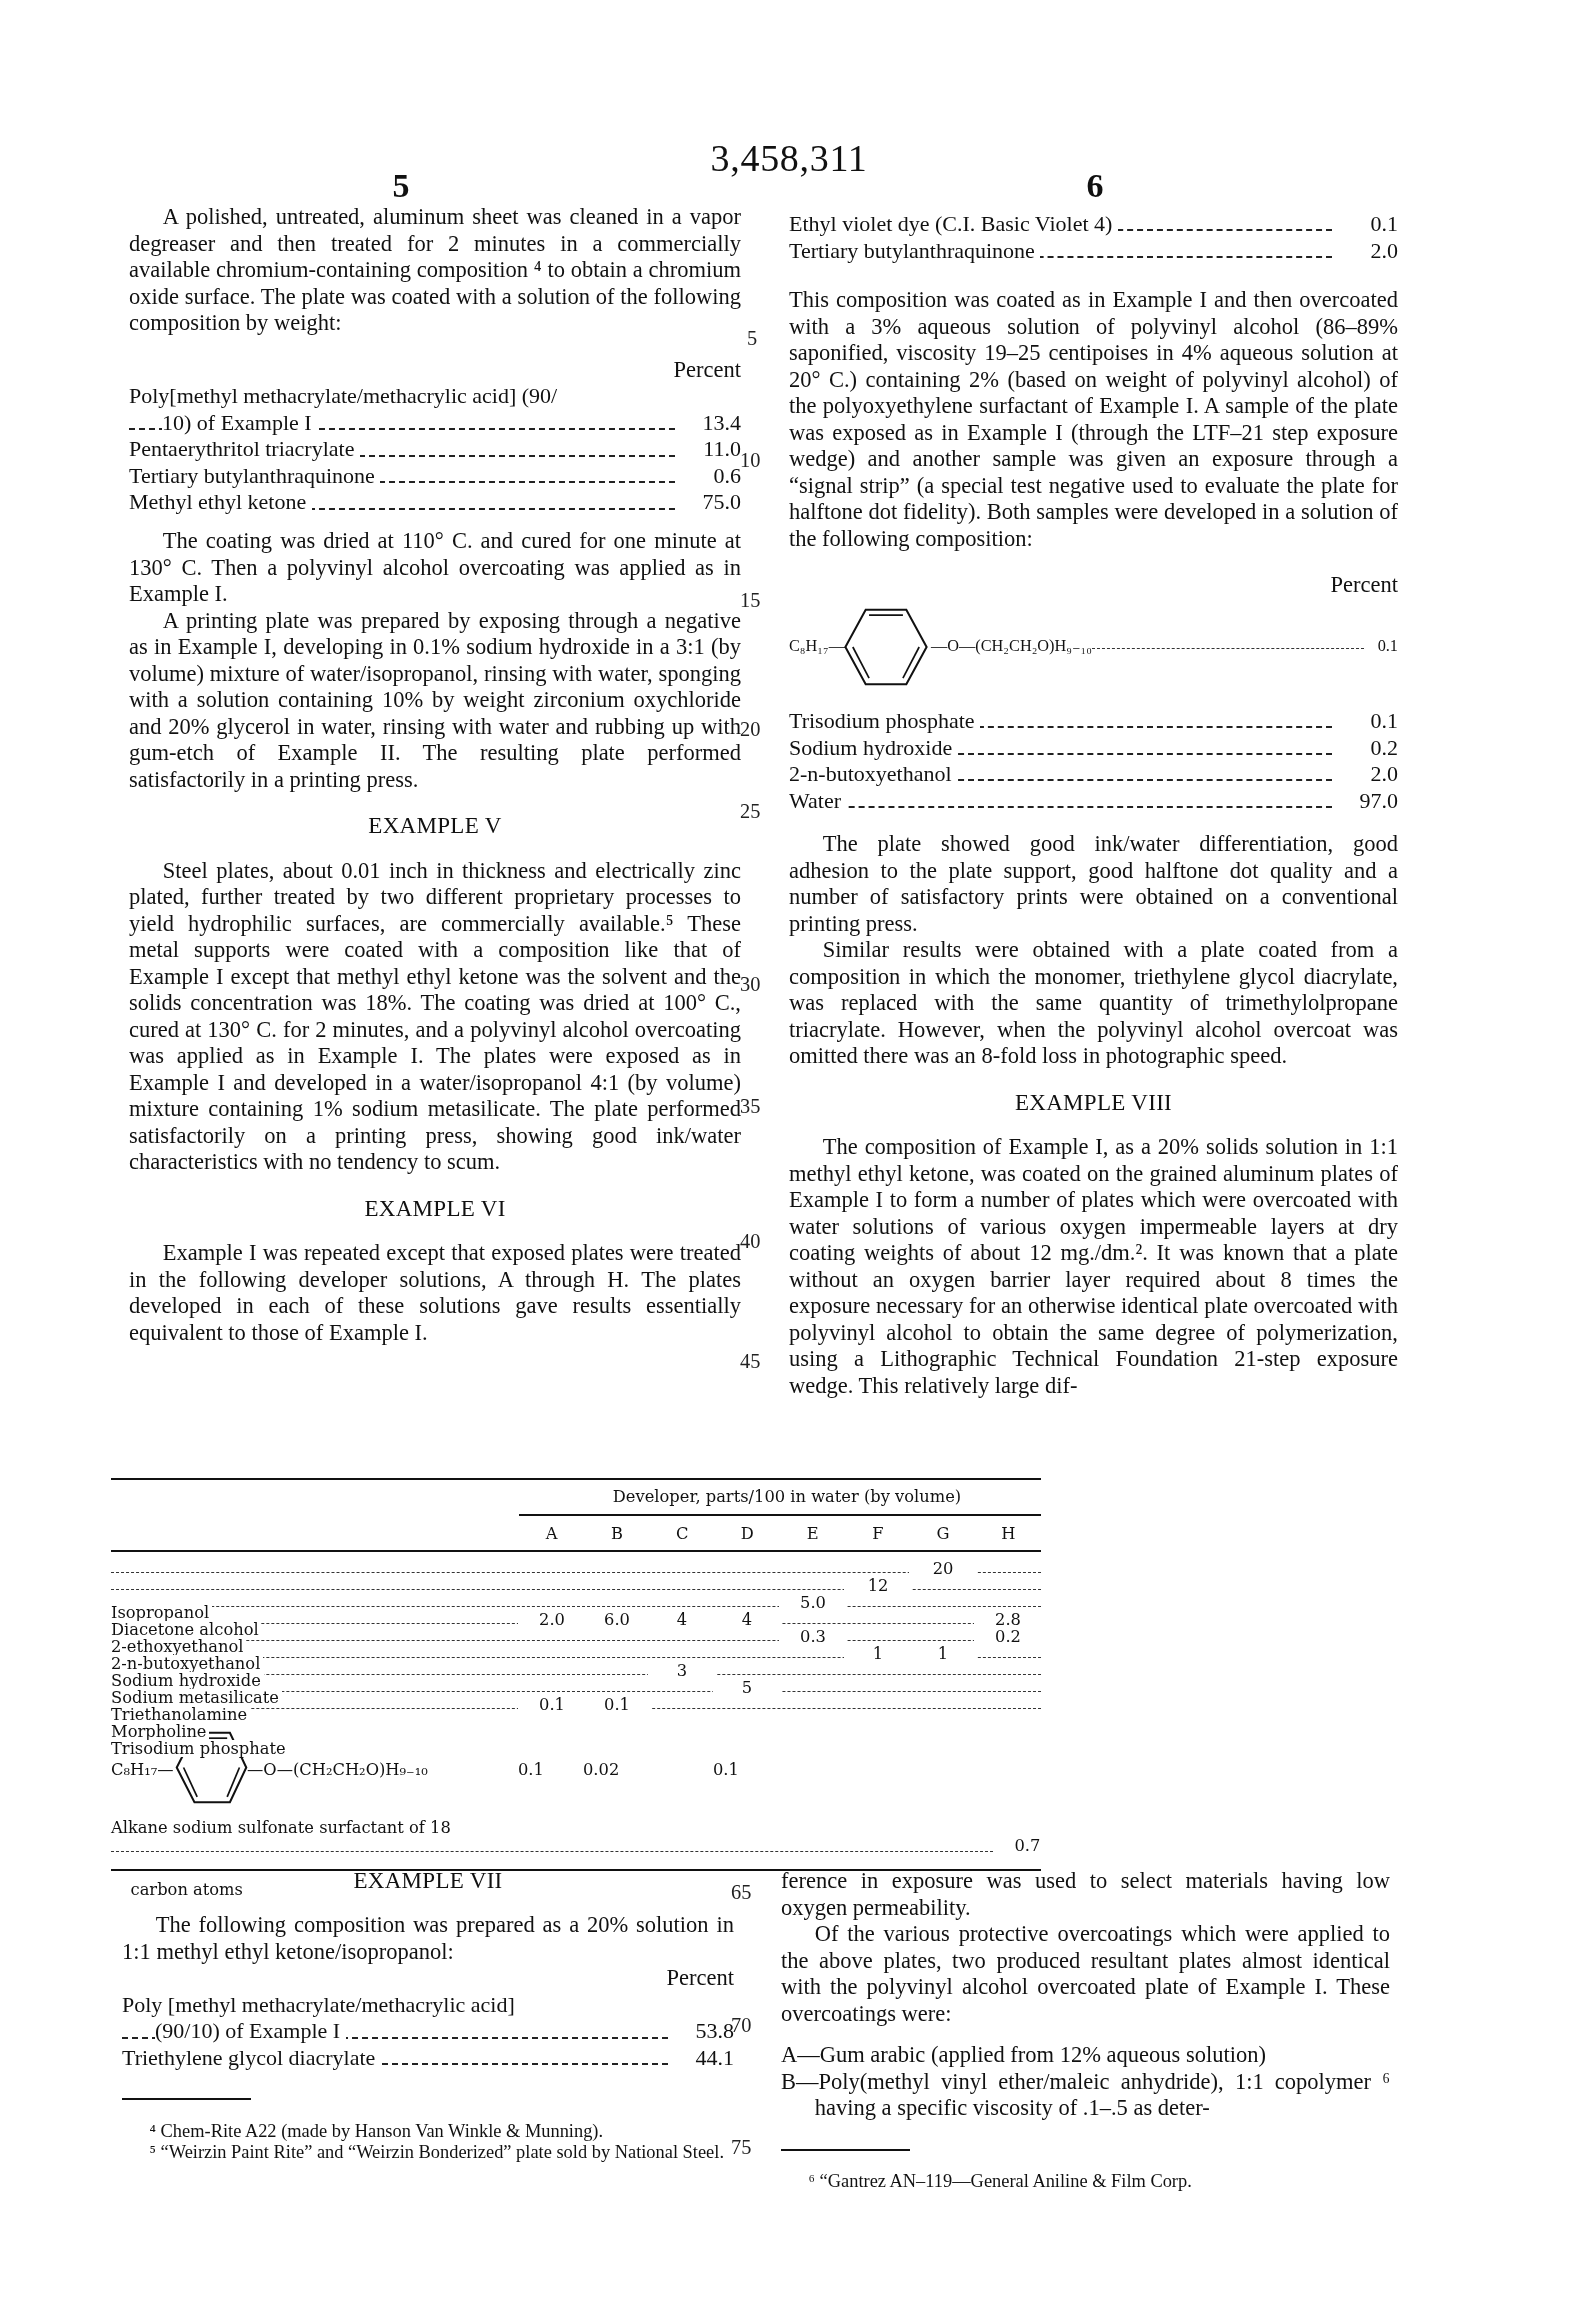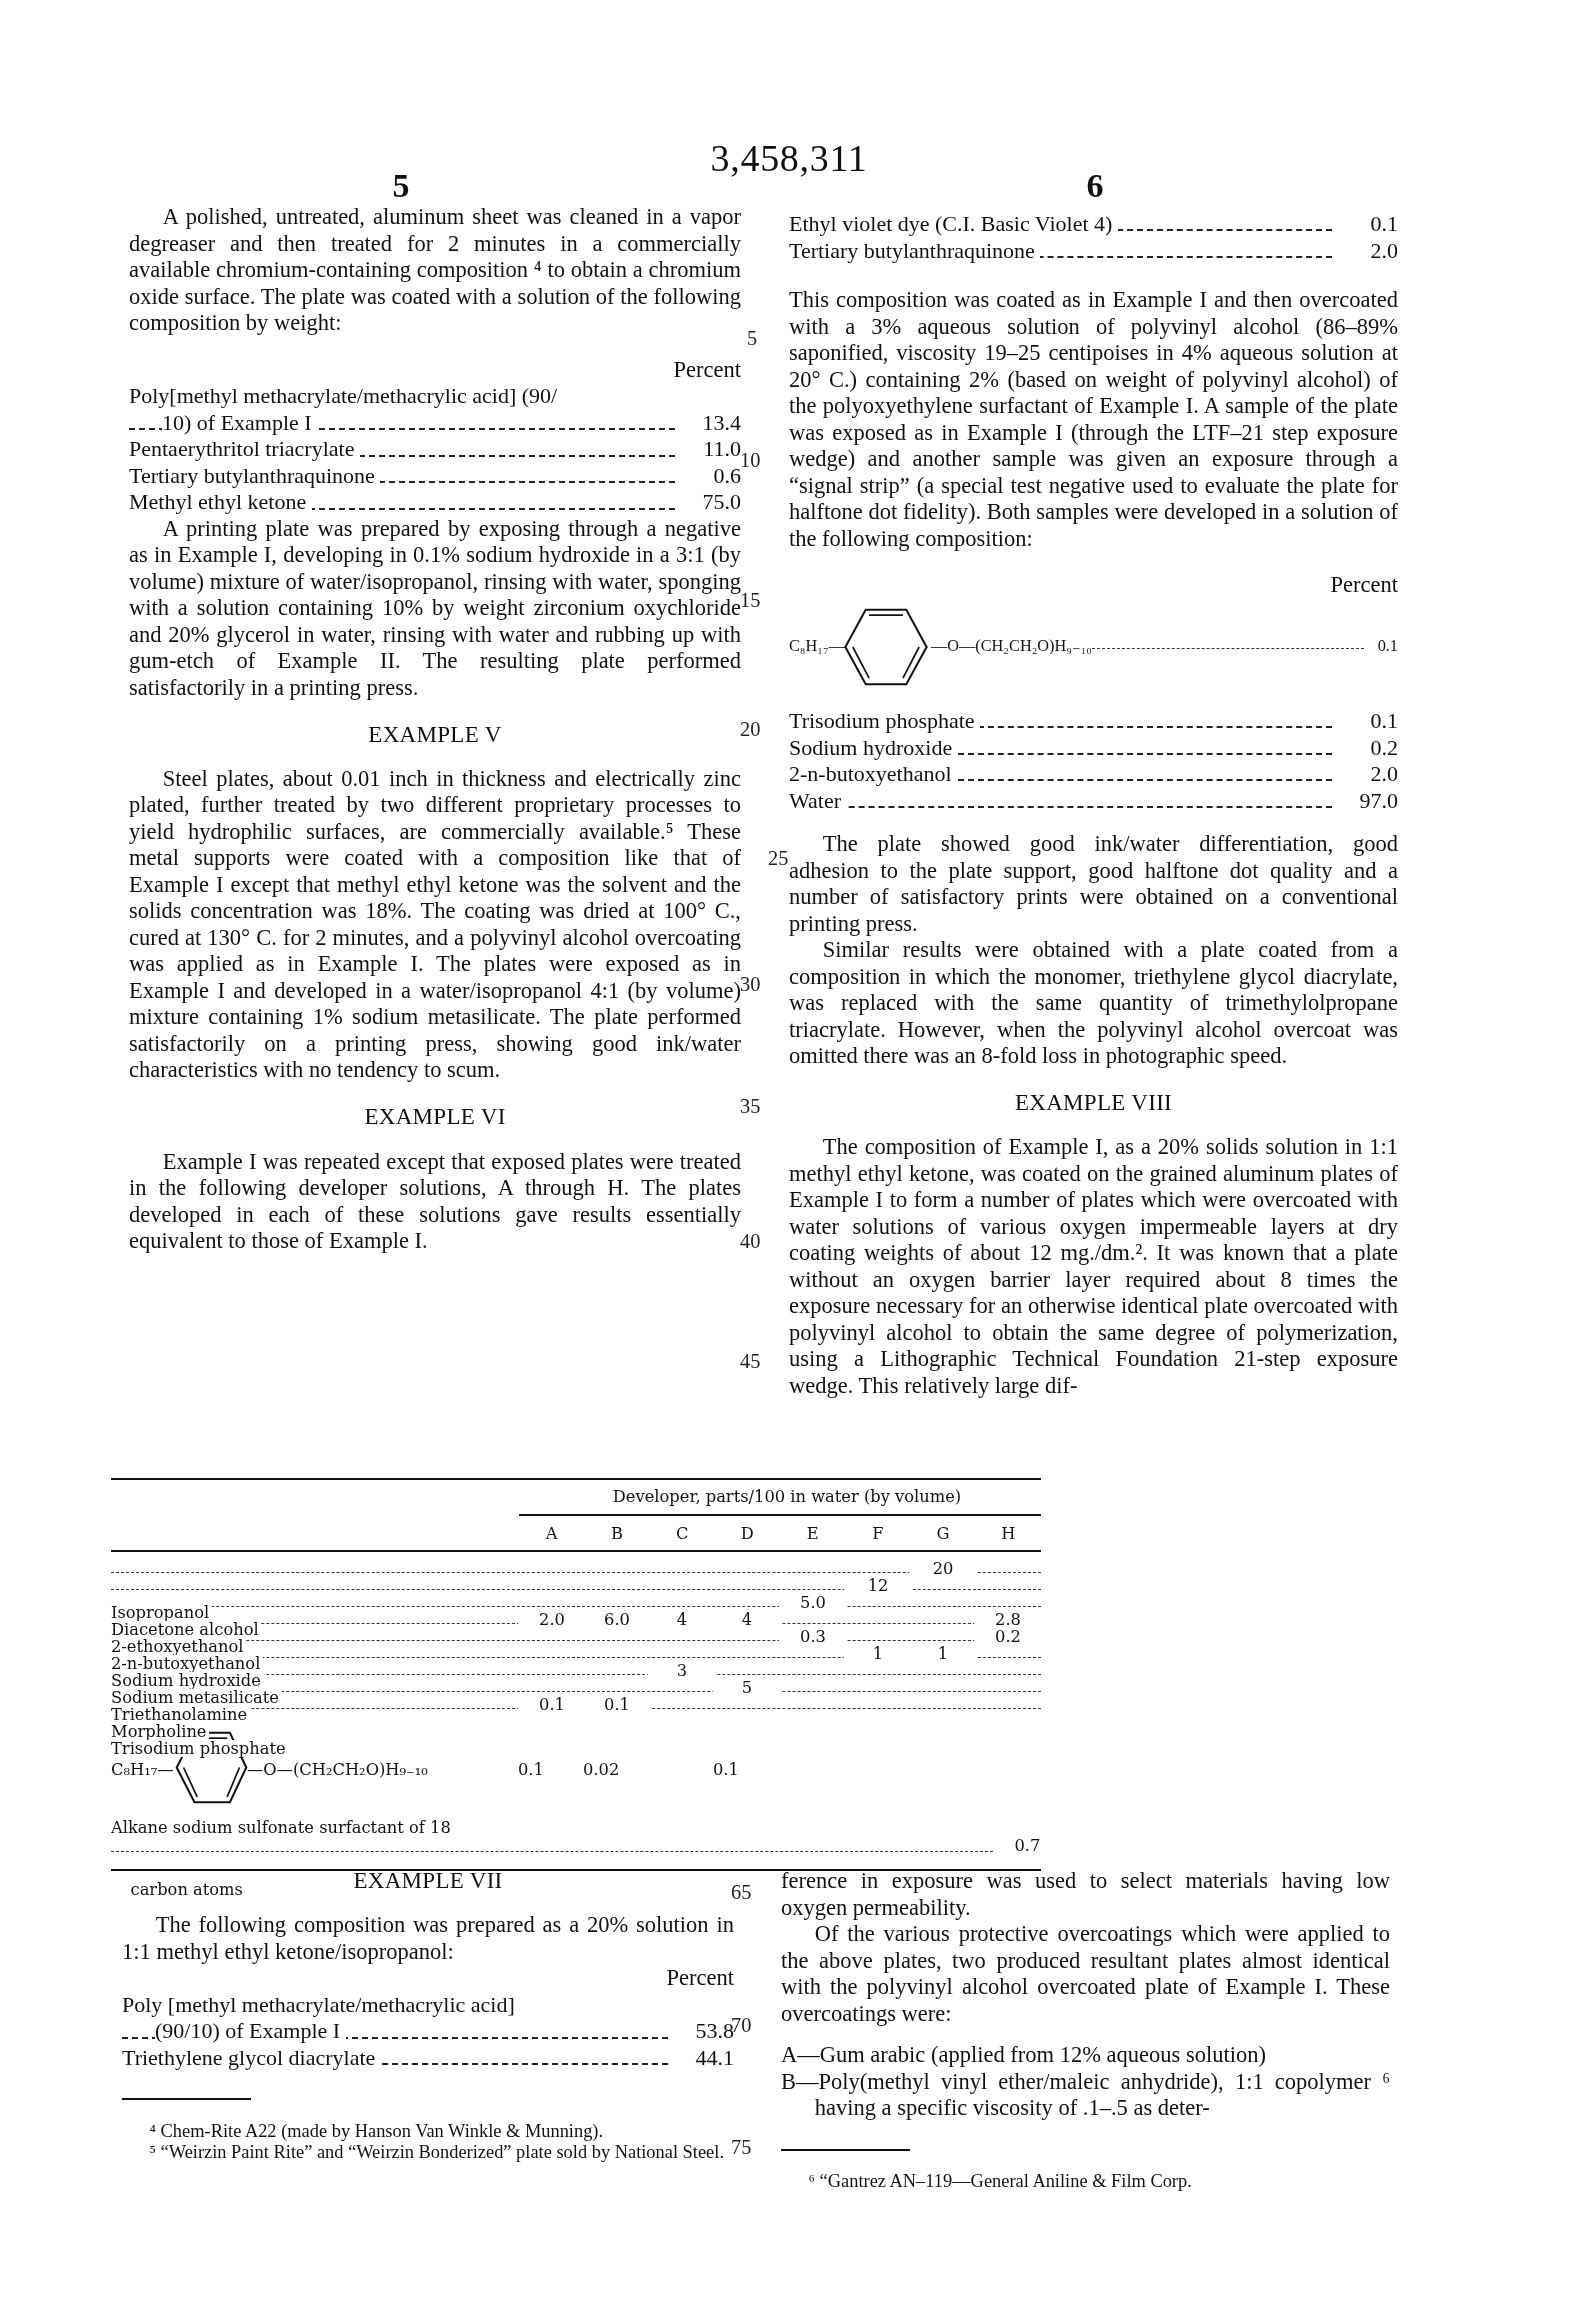--- a/index.html
+++ b/index.html
@@ -73,20 +73,21 @@
     <tr>
           <td class="name"><span class="lbl">Tertiary butylanthraquinone</span></td>
           <td class="val">0.6</td>
         </tr>
     <tr>
           <td class="name"><span class="lbl">Methyl ethyl ketone</span></td>
           <td class="val">75.0</td>
         </tr>
   </tbody>
     </table>
+  <p style="margin-top:12.2px;">The coating was dried at 110° C. and cured for one minute at 130° C. Then a polyvinyl alcohol overcoating was applied as in Example I.</p>
   <p>A printing plate was prepared by exposing through a negative as in Example I, developing in 0.1% sodium hydroxide in a 3:1 (by volume) mixture of water/isopropanol, rinsing with water, sponging with a solution containing 10% by weight zirconium oxychloride and 20% glycerol in water, rinsing with water and rubbing up with gum-etch of Example II. The resulting plate performed satisfactorily in a printing press.</p>
 
   <div class="heading" style="margin-top:20.4px;">EXAMPLE V</div>
   <p>Steel plates, about 0.01 inch in thickness and electrically zinc plated, further treated by two different proprietary processes to yield hydrophilic surfaces, are commercially available.⁵ These metal supports were coated with a composition like that of Example I except that methyl ethyl ketone was the solvent and the solids concentration was 18%. The coating was dried at 100° C., cured at 130° C. for 2 minutes, and a polyvinyl alcohol overcoating was applied as in Example I. The plates were exposed as in Example I and developed in a water/isopropanol 4:1 (by volume) mixture containing 1% sodium metasilicate. The plate performed satisfactorily on a printing press, showing good ink/water characteristics with no tendency to scum.</p>
 
   <div class="heading" style="margin-top:20.4px;">EXAMPLE VI</div>
   <p>Example I was repeated except that exposed plates were treated in the following developer solutions, A through H. The plates developed in each of these solutions gave results essentially equivalent to those of Example I.</p>
 </div>
 
 <div class="col" style="left:789px; top:211px; width:609px;">
@@ -142,21 +143,21 @@
   <p>Similar results were obtained with a plate coated from a composition in which the monomer, triethylene glycol diacrylate, was replaced with the same quantity of trimethylolpropane triacrylate. However, when the polyvinyl alcohol overcoat was omitted there was an 8-fold loss in photographic speed.</p>
 
   <div class="heading" style="margin-top:20.4px;">EXAMPLE VIII</div>
   <p>The composition of Example I, as a 20% solids solution in 1:1 methyl ethyl ketone, was coated on the grained aluminum plates of Example I to form a number of plates which were overcoated with water solutions of various oxygen impermeable layers at dry coating weights of about 12 mg./dm.². It was known that a plate without an oxygen barrier layer required about 8 times the exposure necessary for an otherwise identical plate overcoated with polyvinyl alcohol to obtain the same degree of polymerization, using a Lithographic Technical Foundation 21-step exposure wedge. This relatively large dif-</p>
 </div>
 
 <div class="linenum" style="left:747px; top:327px;">5</div>
 <div class="linenum" style="left:740px; top:449px;">10</div>
 <div class="linenum" style="left:740px; top:589px;">15</div>
 <div class="linenum" style="left:740px; top:718px;">20</div>
-<div class="linenum" style="left:740px; top:847px;margin-left:28px;">25</div>
+<div class="linenum" style="left:740px; top:800px;">25</div>
 <div class="linenum" style="left:740px; top:973px;">30</div>
 <div class="linenum" style="left:740px; top:1095px;">35</div>
 <div class="linenum" style="left:740px; top:1230px;">40</div>
 <div class="linenum" style="left:740px; top:1350px;">45</div>
 
 <div class="devtable">
   <div class="rule-thick"></div>
   <div class="dev-title">Developer, parts/100 in water (by volume)</div>
   <div class="dev-sub"></div>
   <div class="dev-letters">

